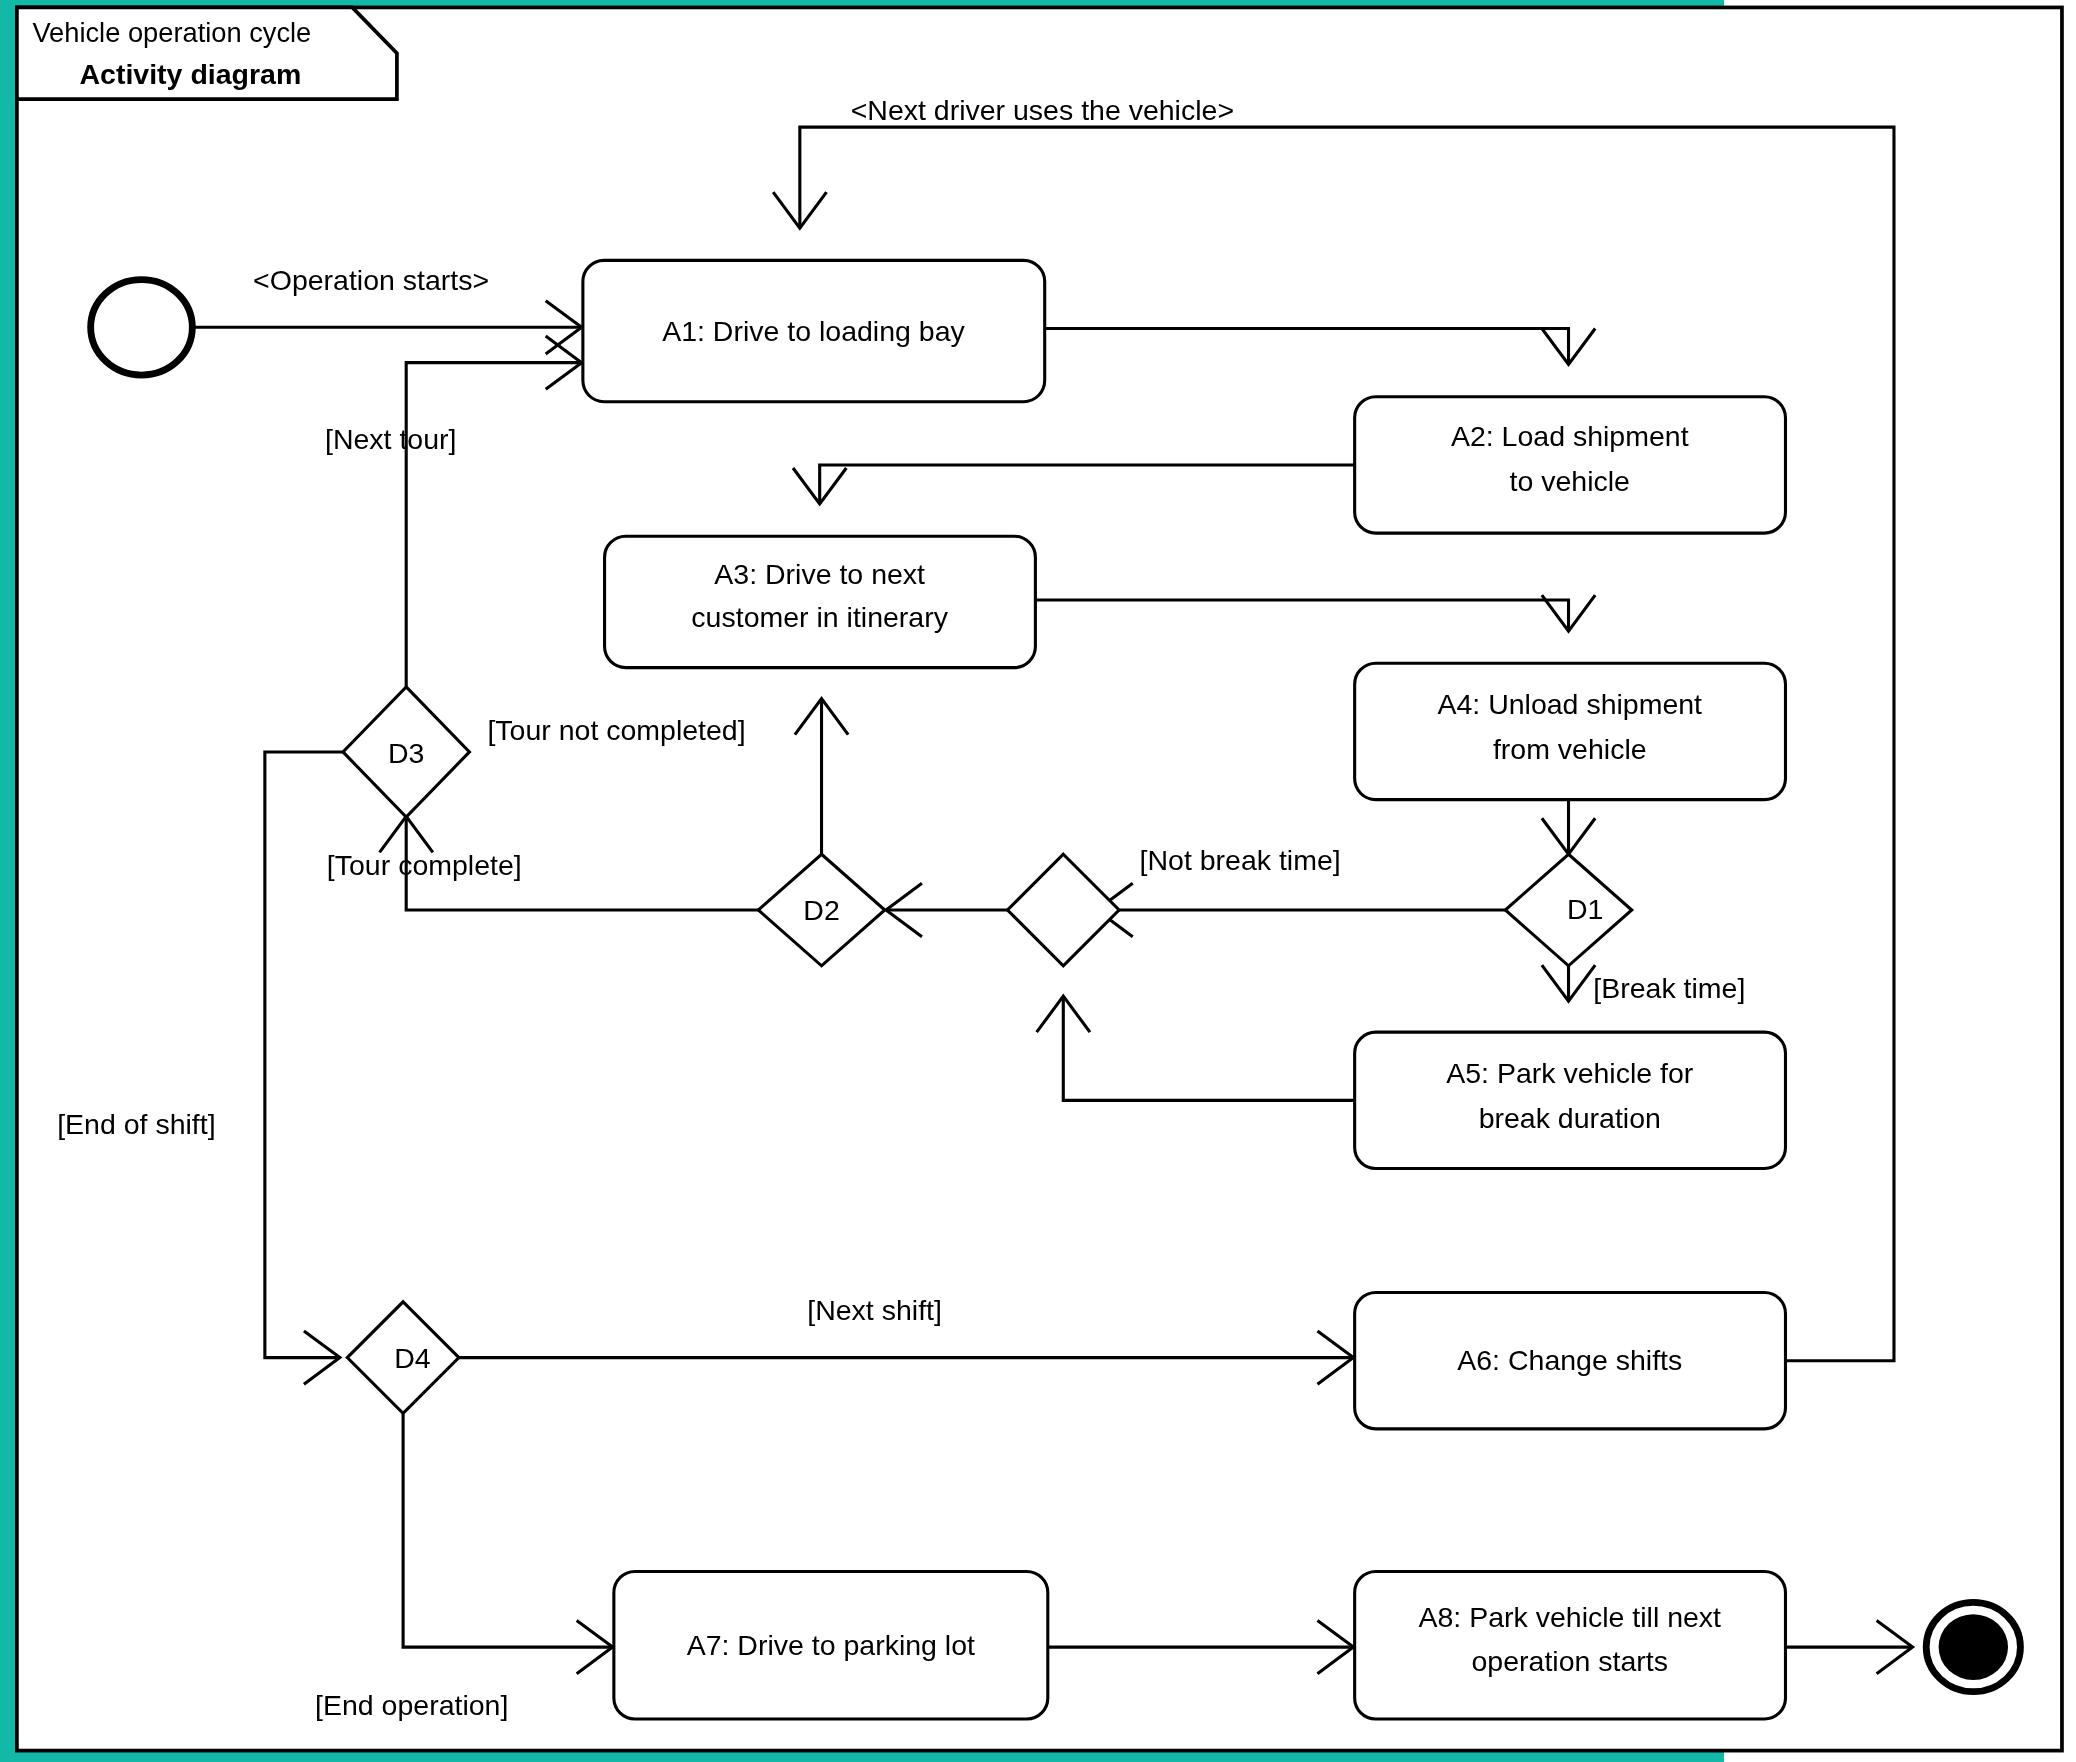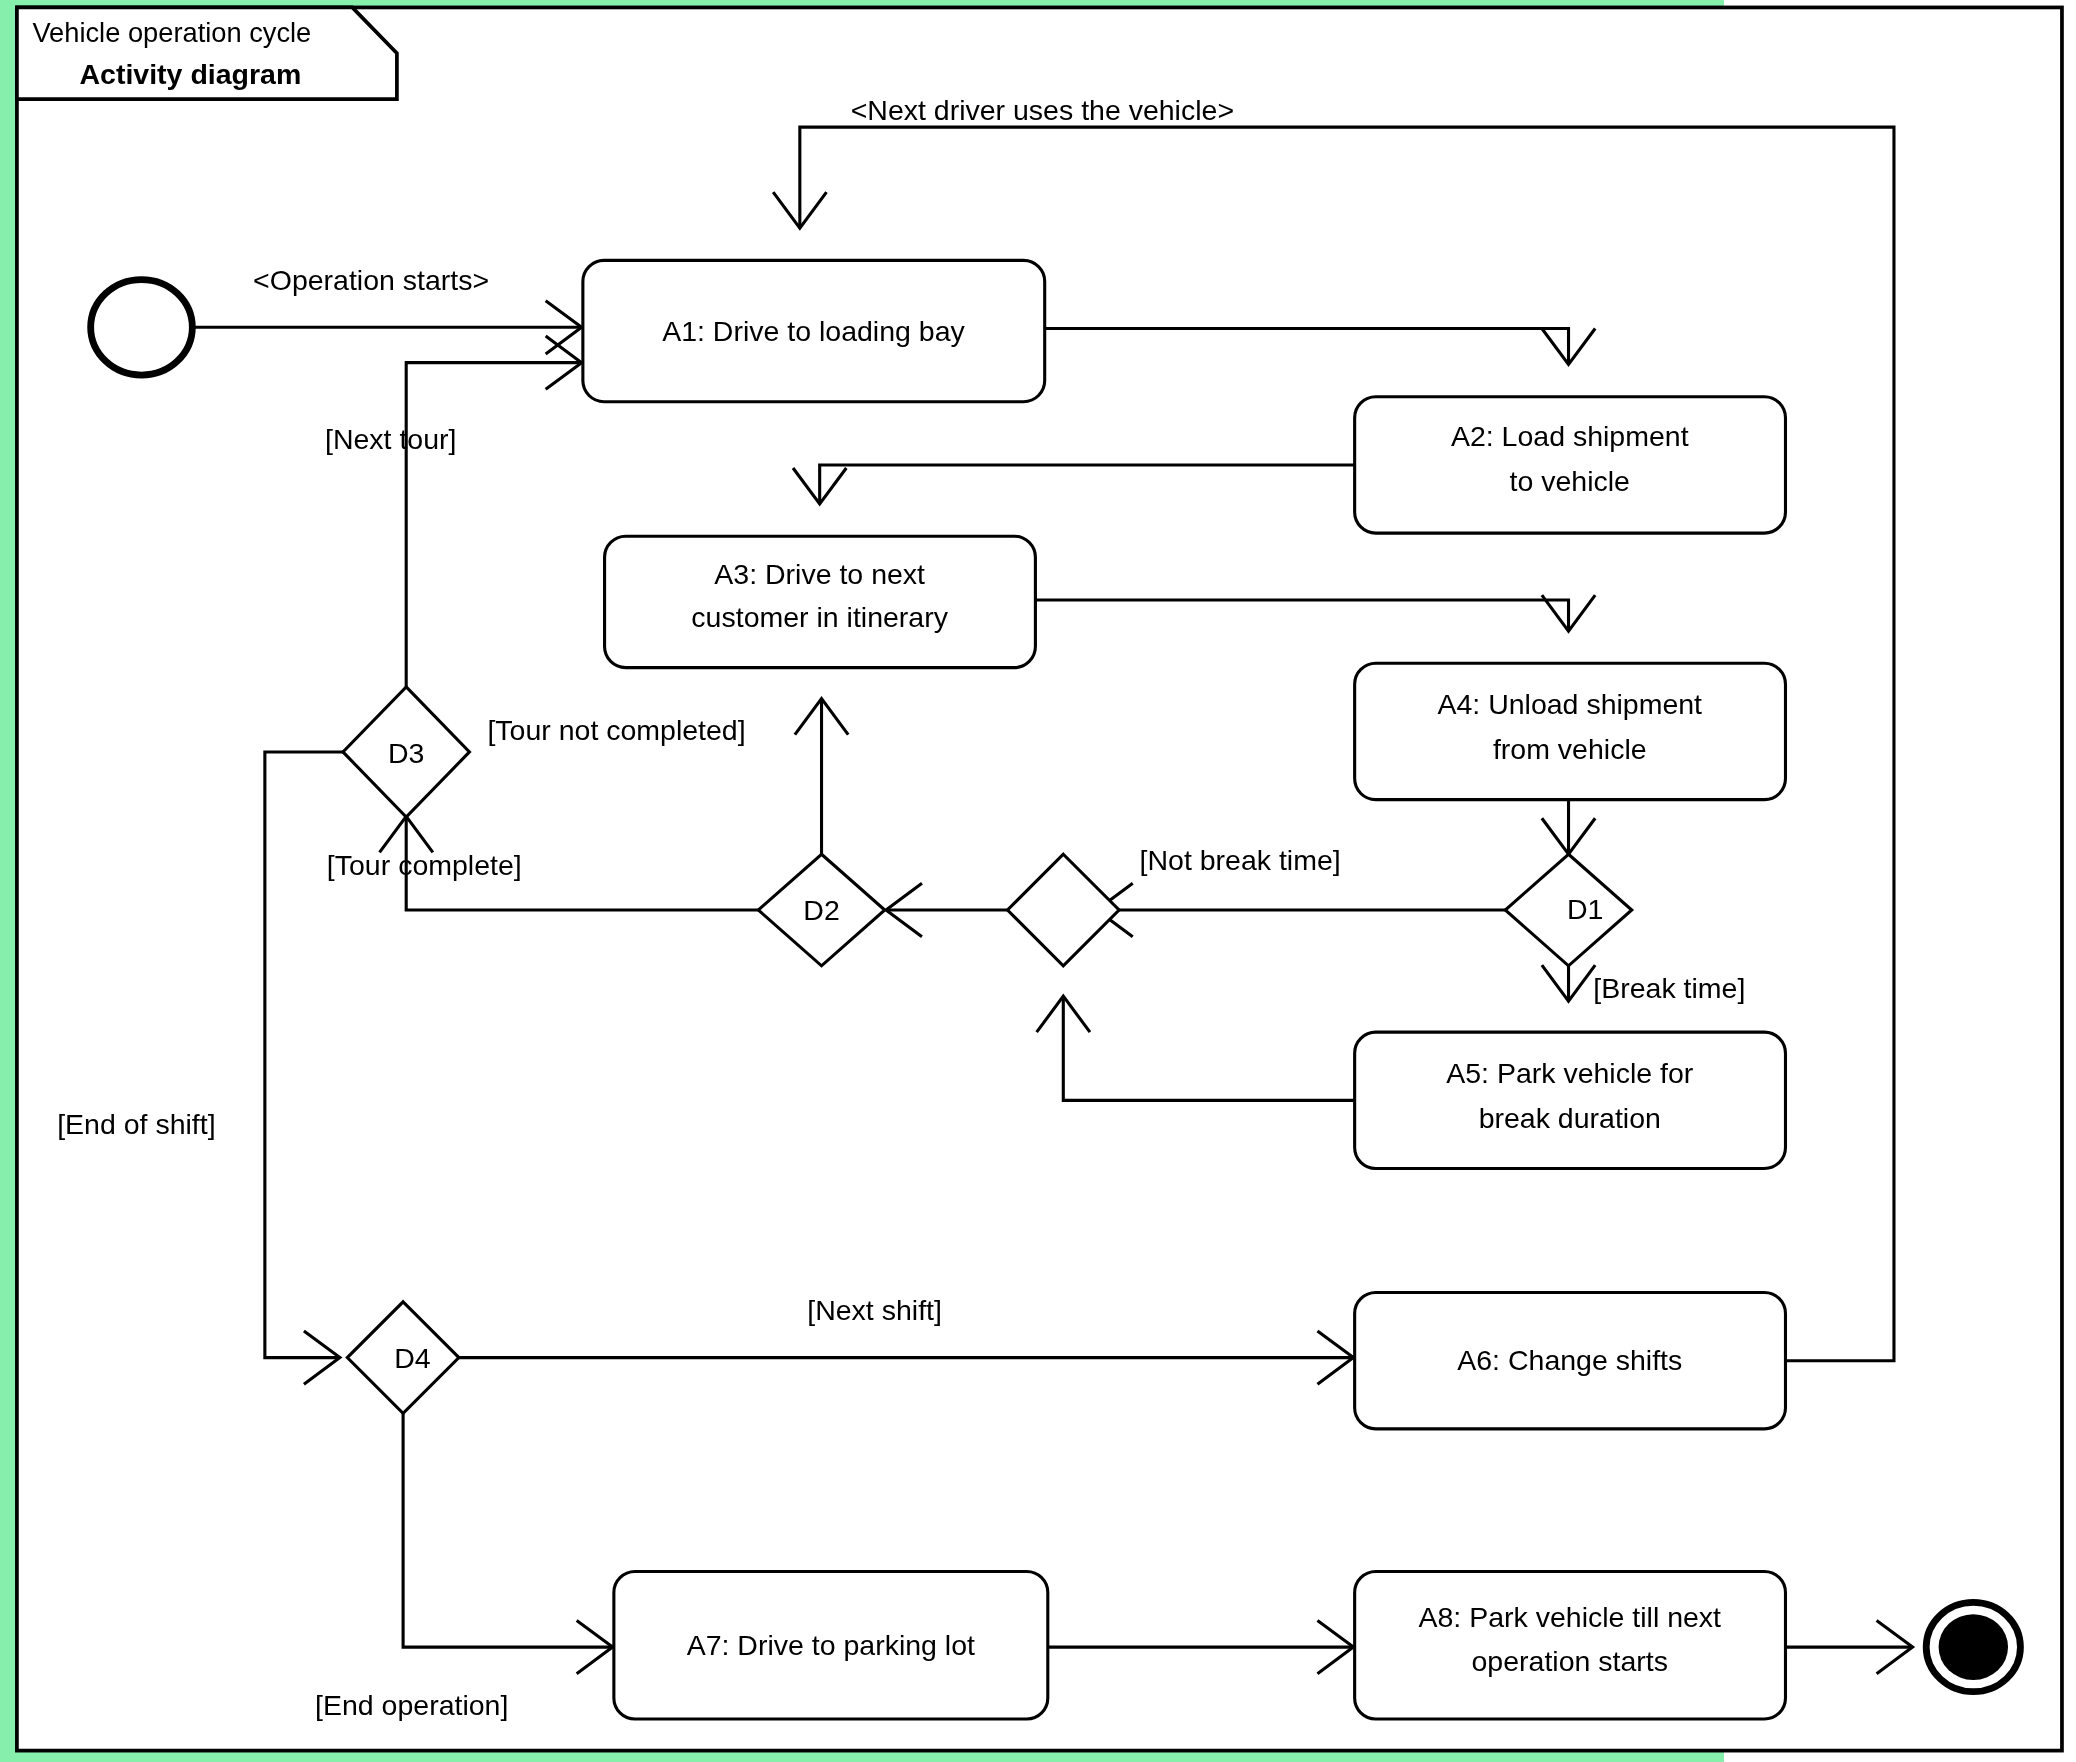--- a/index.html
+++ b/index.html
@@ -4,21 +4,21 @@
 <style>
   html, body {
     margin: 0;
     padding: 0;
     background: #ffffff;
   }
   #canvas {
     position: relative;
     width: 1724px;
     height: 1763px;
-    background: #86efac;
+    background: #14b8a6;
     font-family: "Liberation Sans", sans-serif;
   }
   svg.diagram {
     display: block;
     width: 2077px;
     height: 1763px;
   }
   .frame {
     fill: #ffffff;
     stroke: #000000;

